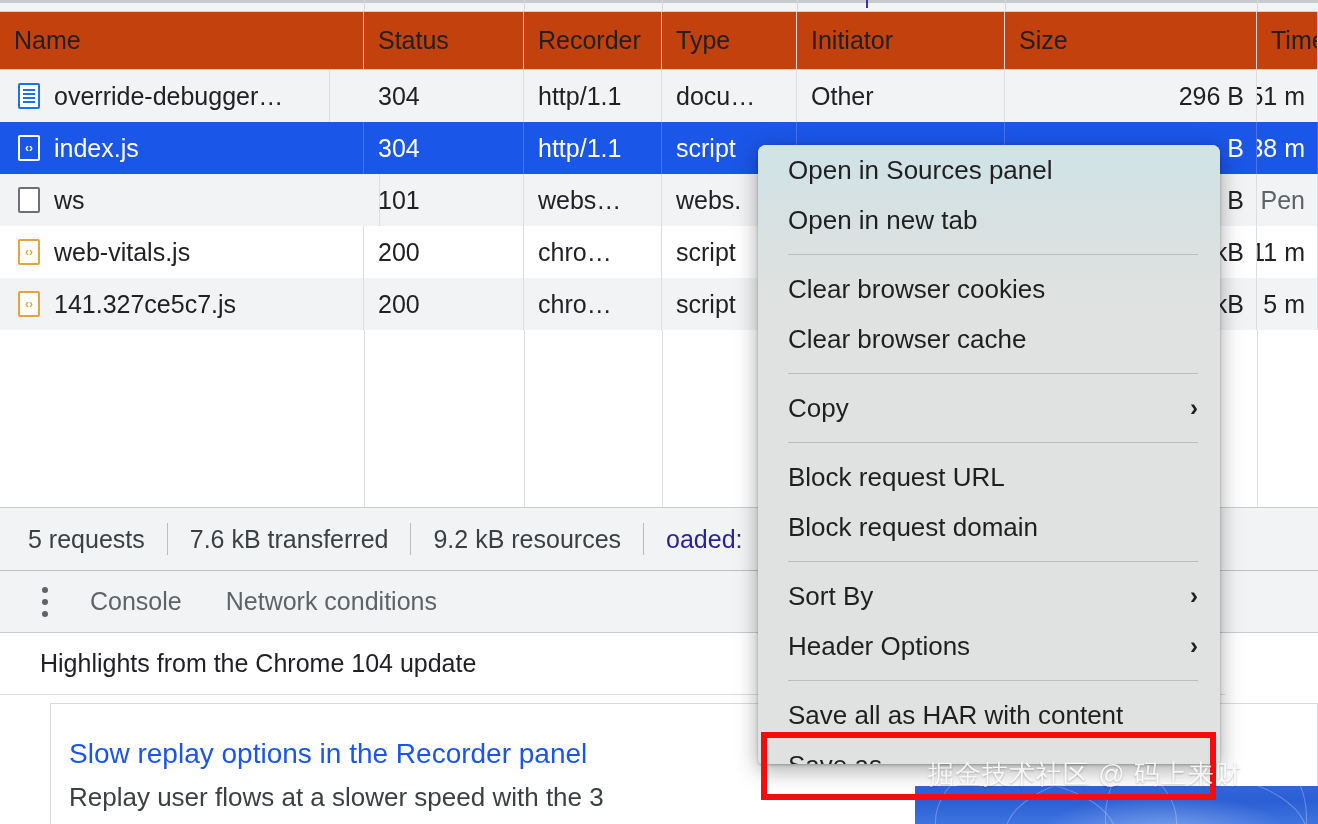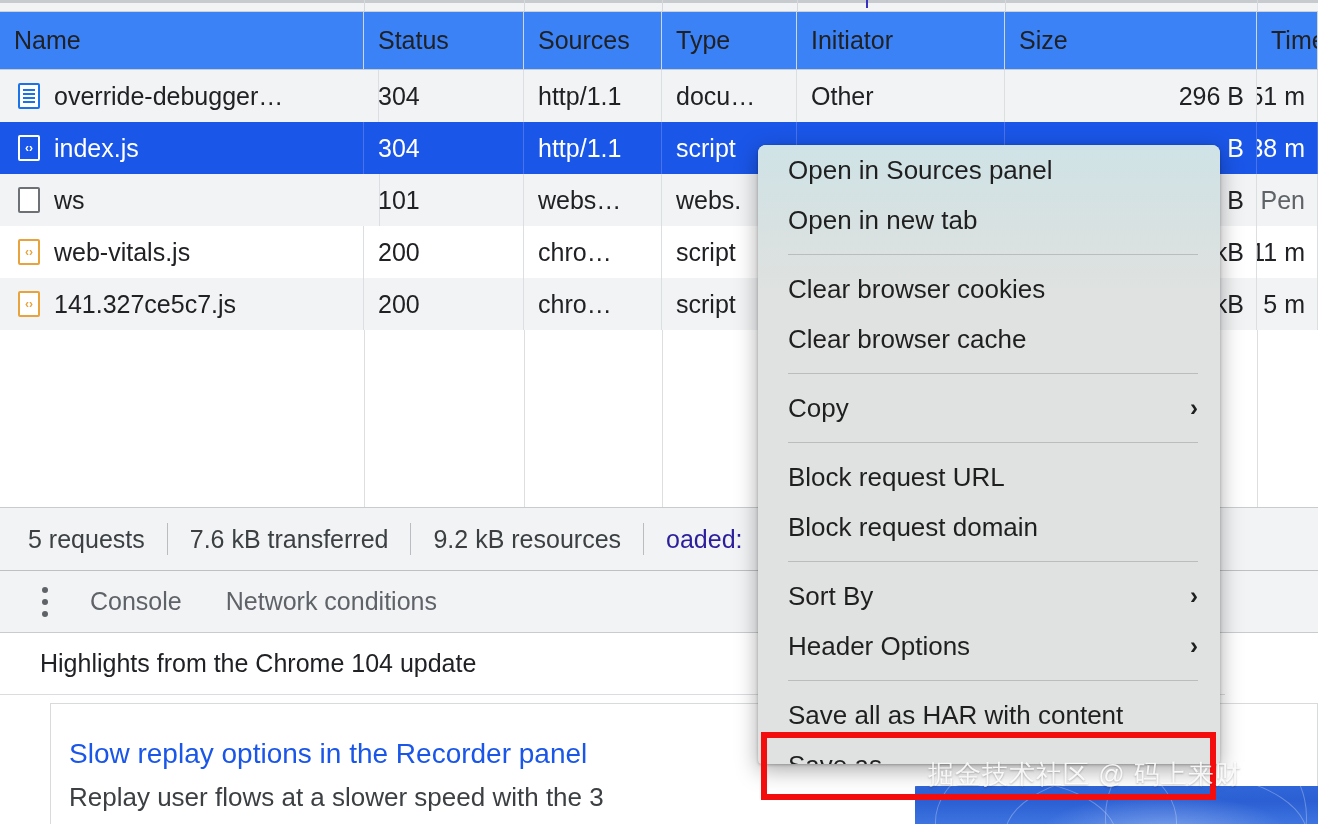--- a/index.html
+++ b/index.html
@@ -35,21 +35,21 @@
 
   
   .net-table {
     position: absolute; left: 0; top: 12px; width: 1318px; height: 495px;
     background: #ffffff;
     overflow: hidden;
   }
   .net-head {
     position: relative;
     height: 58px;
-    background: #3b82f6;
+    background: #c2410c;
     border-bottom: 1px solid #c9cccd;
     box-sizing: border-box;
   }
   .col-head {
     position: absolute; top: 0; height: 57px;
     display: flex; align-items: center;
     font-size: 25px; color: #202124;
     padding-left: 14px;
     box-sizing: border-box;
     border-right: 1px solid #d3d6d8;
@@ -259,29 +259,29 @@
     <div class="ov-div" style="left:797px"></div>
     <div class="ov-div" style="left:1005px"></div>
     <div class="ov-div" style="left:1257px"></div>
     <div class="ov-marker" style="left:866px"></div>
   </div>
 
   <div class="net-table">
     <div class="net-head" id="net-head">
         <div class="col-head" style="left: 0px; width: 364px;">Name</div>
         <div class="col-head" style="left: 364px; width: 160px;">Status</div>
-        <div class="col-head" style="left: 524px; width: 138px;">Sources</div>
+        <div class="col-head" style="left: 524px; width: 138px;">Recorder</div>
         <div class="col-head" style="left: 662px; width: 135px;">Type</div>
         <div class="col-head" style="left: 797px; width: 208px;">Initiator</div>
         <div class="col-head" style="left: 1005px; width: 252px;">Size</div>
         <div class="col-head" style="left: 1257px; width: 61px;">Time</div>
       </div>
     <div class="rows" id="net-rows">
         <div class="net-row even">
-          <div class="cell name" style="left: 0px; width: 379px;">
+          <div class="cell name" style="left: 0px; width: 330px;">
             <div class="name-wrap">
               <div class="ficon doc">
                 <i></i>
                 <i></i>
                 <i></i>
                 <i></i>
               </div>
               <span>override-debugger…</span>
             </div>
           </div>

